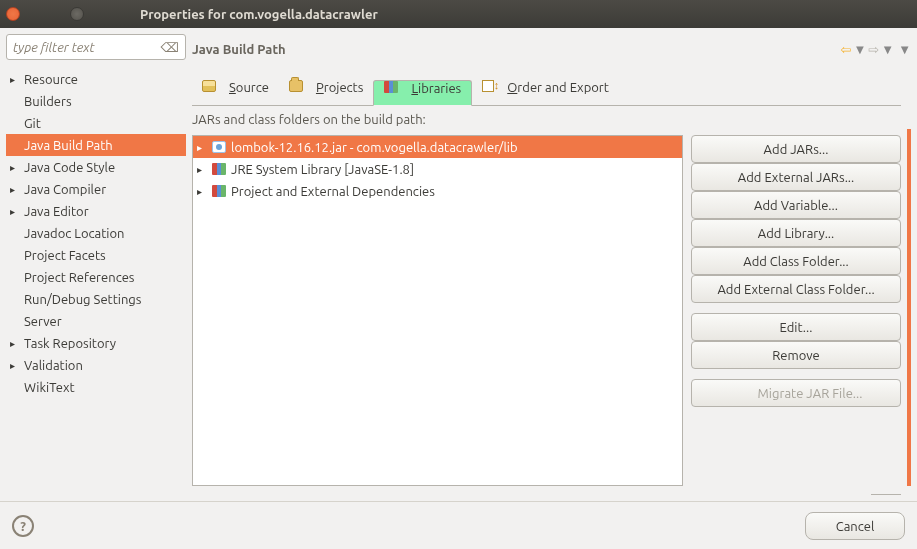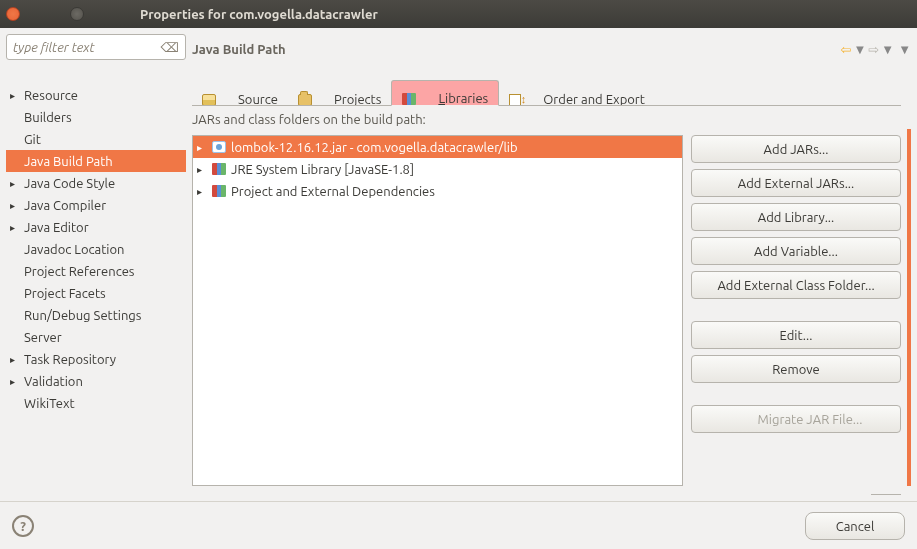--- a/index.html
+++ b/index.html
@@ -3,62 +3,62 @@
 <meta charset="utf-8">
 <style>
 * { box-sizing: border-box; margin: 0; padding: 0; font-family: "Ubuntu", "Segoe UI", sans-serif; font-size: 13px; }
 body { background: #f2f1f0; width: 917px; height: 549px; overflow: hidden; display: flex; flex-direction: column; }
 .titlebar { height: 28px; background: linear-gradient(#4c4a45, #3c3b37); display: flex; align-items: center; padding: 0 6px; color: #dfdbd2; gap: 44px; }
 .win-btn { width: 14px; height: 14px; border-radius: 50%; margin-right: 6px; display: inline-block; }
 .win-close { background: radial-gradient(#f07746,#e96336); border:1px solid #b34221; }
 .win-min { background: radial-gradient(#6c6a64,#54524c); border:1px solid #3a3935; }
 .title-text { margin-left: 6px; font-weight: bold; color: #dfdbd2; }
 .content { flex: 1; display: flex; padding: 6px; gap: 6px; min-height: 0; }
-.left-pane { width: 180px; display:flex; flex-direction:column; gap:20px; }
+.left-pane { width: 180px; display:flex; flex-direction:column; gap:4px; }
 .filter-box { border:1px solid #b6b3ac; background:#fff; height:26px; border-radius:3px; display:flex; align-items:center; padding:0 6px; color:#8a8275; font-style:italic; }
 .filter-box .clear { margin-left:auto; font-style:normal; color:#8a8275; }
 .tree { flex:1; overflow:auto; padding-top:4px; }
 .tree-item { display:flex; align-items:center; height:22px; padding-left:4px; color:#3c3b37; }
 .tree-item .arrow { width:12px; display:inline-block; color:#3c3b37; font-size:10px; }
 .tree-item.selected { background:#f07746; color:#fff; }
 .tree-item.selected .arrow { color:#fff; }
 .tree-item .label { padding-left:2px; }
 .right-pane { flex:1; display:flex; flex-direction:column; min-width:0; }
 .header-row { display:flex; align-items:center; height:30px; }
 .page-title { font-weight:bold; color:#6a665e; }
 .nav-arrows { margin-left:auto; display:flex; gap:2px; align-items:center; }
 .nav-arrows span { font-size:13px; }
 .nav-back { color:#f5b436; }
 .nav-dd { color:#888; font-size:9px; }
 .nav-fwd { color:#b8b5ad; }
 .tabs-row { display:flex; align-items:flex-end; height:28px; margin-top:14px; position:relative; }
 .tabs-row::after { content:""; position:absolute; left:0; right:10px; bottom:0; height:1px; background:#b6b3ac; }
-.tab { height:26px; display:flex; align-items:flex-end; padding:0 10px; gap:22px; color:#3c3b37; position:relative; }
-.tab.active { border:1px solid #b6b3ac; border-bottom:1px solid #f2f1f0; background:#fca5a5; z-index:1; border-radius:3px 3px 0 0;margin-top:45px; }
+.tab { height:26px; display:flex; align-items:flex-start; padding:0 10px; gap:13px; color:#3c3b37; position:relative; }
+.tab.active { border:1px solid #b6b3ac; border-bottom:1px solid #f2f1f0; background:#86efac; z-index:1; border-radius:3px 3px 0 0;margin-top:45px; }
 .tab u { text-decoration: underline; }
 .tab-icon { width:14px; height:12px; display:inline-block; }
 .icon-source { background: linear-gradient(#f7e09a 50%, #e2c05a 50%); border:1px solid #b89031; border-radius:2px; }
 .icon-projects { background:#e7c167; border:1px solid #b89031; border-radius:2px; position:relative; }
 .icon-projects::before { content:""; position:absolute; width:6px; height:3px; background:#e7c167; border:1px solid #b89031; top:-4px; left:1px; border-bottom:none; border-radius:2px 2px 0 0;}
 .icon-libraries { background: linear-gradient(90deg,#d24a3e 0 33%,#5a8fd6 33% 66%,#6ab56a 66% 100%); border-radius:1px; }
 .icon-order { border:1px solid #b89031; width:12px; height:12px; position:relative; background:#fff; }
 .icon-order::after { content:"↕"; position:absolute; right:-6px; top:-2px; color:#d28a1f; font-size:11px; }
 .build-body { flex:1; display:flex; gap:6px; padding:6px 6px 0 0; min-height:0; }
 .build-desc { color:#5a574f; margin:6px 0 3px 0; }
 .tree-box { flex:1; border:1px solid #b6b3ac; background:#fff; margin-right:2px; }
 .right-accent { border-right:4px solid #f07746; }
 .lib-item { display:flex; align-items:center; height:22px; gap:5px; padding-left:4px; color:#3c3b37; }
 .lib-item .arrow { width:10px; font-size:10px; }
 .lib-item.selected { background:#f07746; color:#fff; }
 .lib-item.selected .arrow { color:#fff; }
 .jar-icon { width:14px; height:12px; border-radius:2px; display:inline-block; }
 .jar-white { background:#fff; border:1px solid #9cc2e8; position:relative; }
 .jar-white::after { content:""; position:absolute; left:3px; top:2px; width:6px; height:6px; border-radius:50%; background:#6aa3d8; }
 .lib-icon { background: linear-gradient(90deg,#d24a3e 0 33%,#5a8fd6 33% 66%,#6ab56a 66% 100%); border-radius:1px; }
-.button-col { width:210px; display:flex; flex-direction:column; gap:6px; }
+.button-col { width:210px; display:flex; flex-direction:column; }
 button.side-btn { height:28px; border:1px solid #b6b3ac; border-radius:4px; background:linear-gradient(#fafaf8,#e9e7e2); color:#3c3b37; cursor:pointer; }
 button.side-btn:disabled { color:#a7a49b;padding-left:28px; }
 .spacer { height:10px; }
 .bottom-bar { height:48px; display:flex; align-items:center; padding:0 12px; border-top:1px solid #d6d3cc; }
 .help-btn { width:22px; height:22px; border:2px solid #8a8275; border-radius:50%; color:#8a8275; display:flex; align-items:center; justify-content:center; font-weight:bold; cursor:pointer; }
 .bottom-buttons { margin-left:auto; display:flex; gap:8px; }
 button.dlg-btn { width:100px; height:28px; border:1px solid #b6b3ac; border-radius:8px; background:linear-gradient(#fafaf8,#e9e7e2); color:#3c3b37; cursor:pointer; }
 .hr-row { display:flex; justify-content:flex-end; padding-right:10px; }
 .hr { width:30px; border:none; border-top:1px solid #b6b3ac; margin-top:8px; }
 </style>
@@ -105,25 +105,25 @@
         <div class="tree-item">
           <span class="arrow">▸</span>
           <span class="label">Java Editor</span>
         </div>
         <div class="tree-item">
           <span class="arrow"></span>
           <span class="label">Javadoc Location</span>
         </div>
         <div class="tree-item">
           <span class="arrow"></span>
+          <span class="label">Project Facets</span>
+        </div>
+        <div class="tree-item">
+          <span class="arrow"></span>
           <span class="label">Project References</span>
-        </div>
-        <div class="tree-item">
-          <span class="arrow"></span>
-          <span class="label">Project Facets</span>
         </div>
         <div class="tree-item">
           <span class="arrow"></span>
           <span class="label">Run/Debug Settings</span>
         </div>
         <div class="tree-item">
           <span class="arrow"></span>
           <span class="label">Server</span>
         </div>
         <div class="tree-item">
@@ -188,22 +188,23 @@
             </div>
             <div class="lib-item">
               <span class="arrow">▸</span>
               <span class="jar-icon lib-icon"></span>
               <span>Project and External Dependencies</span>
             </div>
           </div>
         <div class="button-col">
           <button class="side-btn">Add JARs...</button>
           <button class="side-btn">Add External JARs...</button>
+          <button class="side-btn">Add Variable...</button>
           <button class="side-btn">Add Library...</button>
-          <button class="side-btn">Add Variable...</button>
+          <button class="side-btn">Add Class Folder...</button>
           <button class="side-btn">Add External Class Folder...</button>
           <div class="spacer"></div>
           <button class="side-btn">Edit...</button>
           <button class="side-btn">Remove</button>
           <div class="spacer"></div>
           <button class="side-btn" disabled="">Migrate JAR File...</button>
         </div>
       </div>
       <div class="hr-row">
           <hr class="hr">

